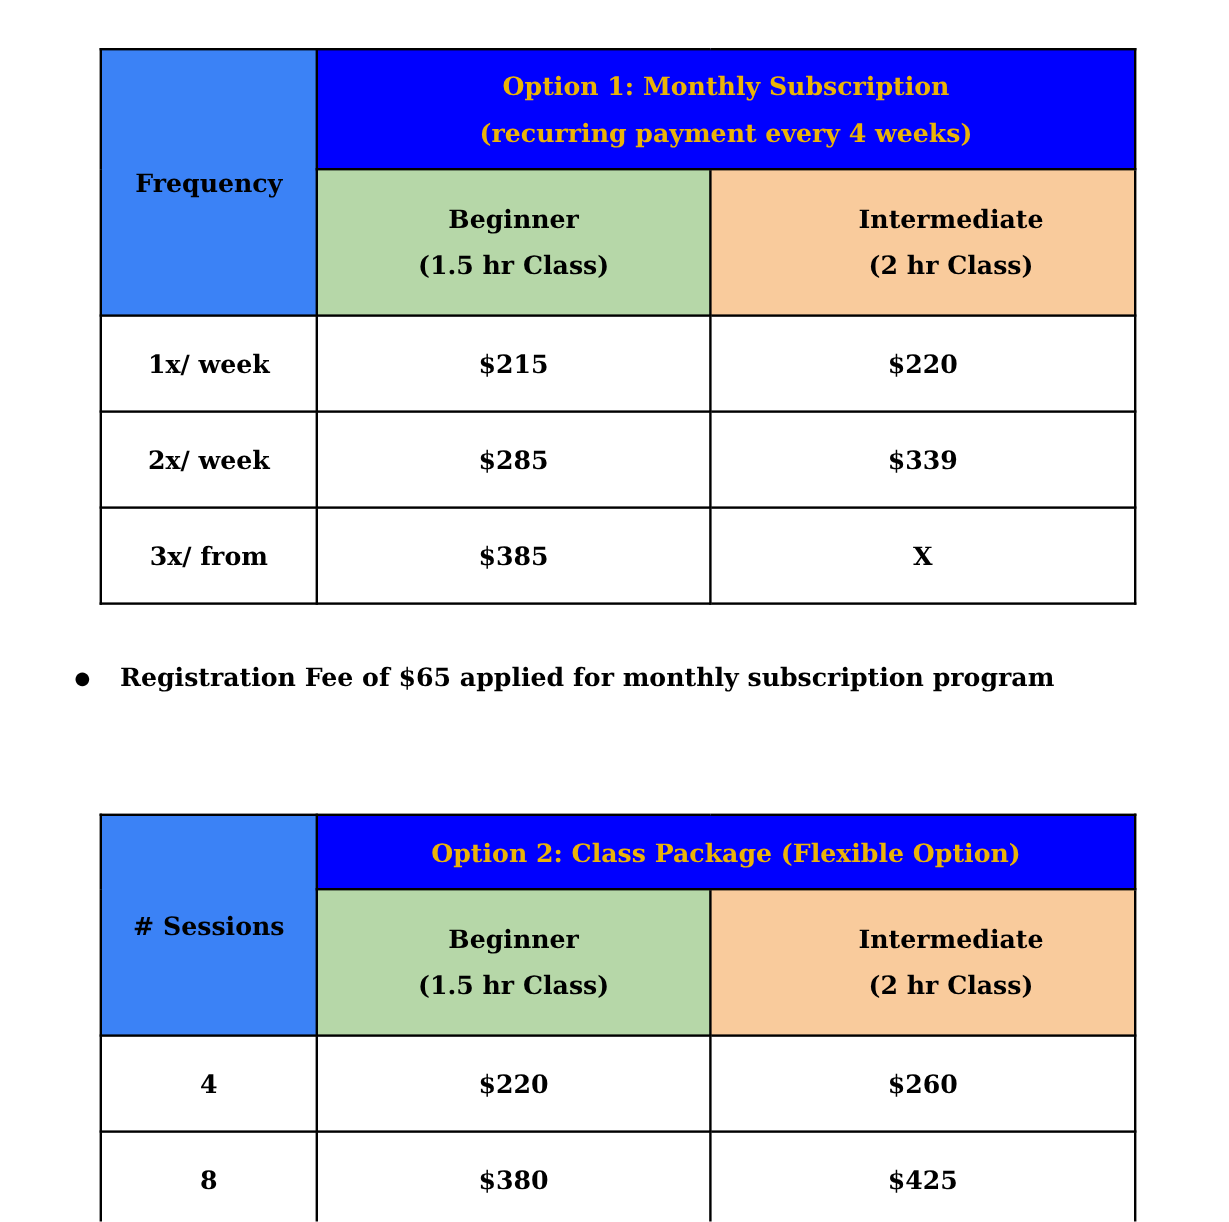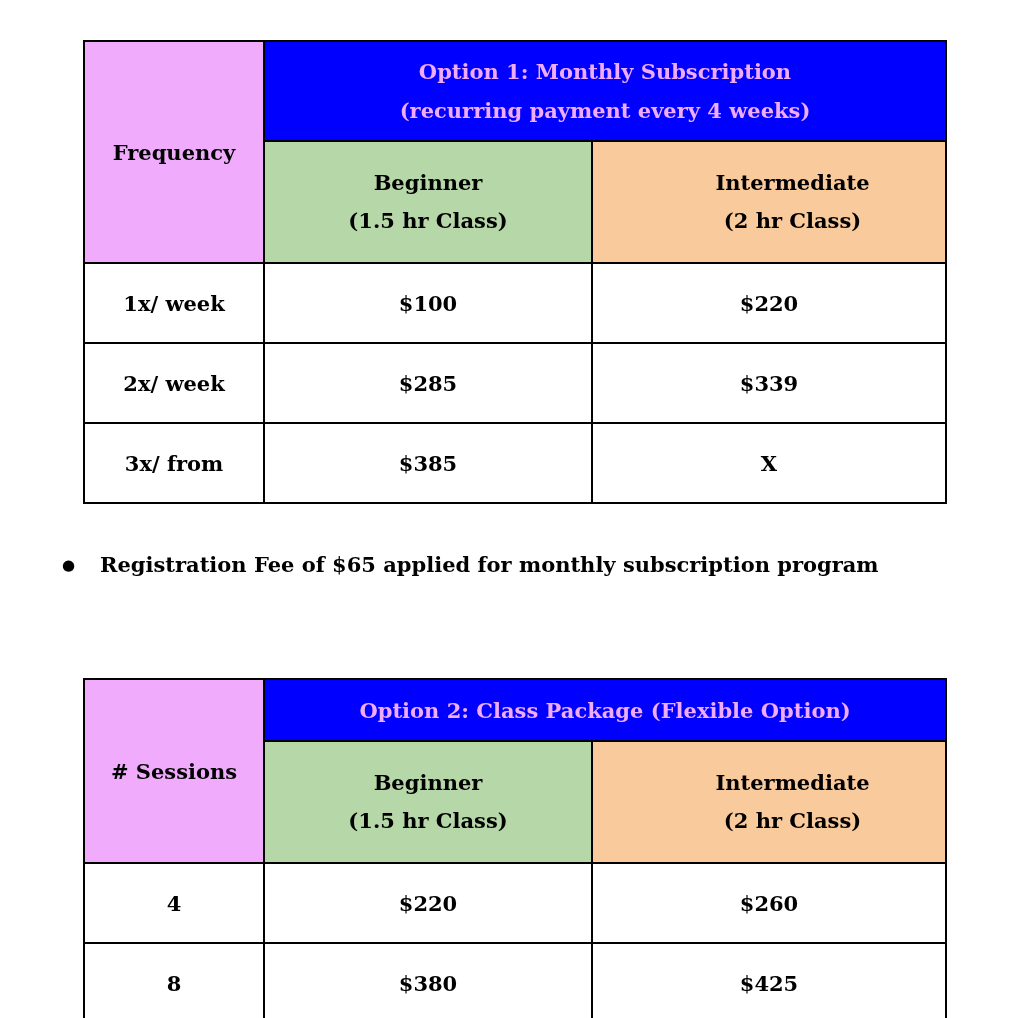--- a/index.html
+++ b/index.html
@@ -29,26 +29,26 @@
     text-align: center;
     vertical-align: middle;
     font-size: 21px;
     padding: 0;
   }
   col.c1 { width: 180px; }
   col.c2 { width: 328px; }
   col.c3 { width: 354px; }
 
   td.corner-cell {
-    background: #f0abfc;
+    background: #3b82f6;
     margin-top: 47px;
   }
   td.title-cell {
     background: var(--header-blue, #0000FF);
-    color: #f0abfc;
+    color: #eab308;
     line-height: 39px;
   }
   .t1 tr.title-row { height: 100px; }
   .t2 tr.title-row { height: 62px; }
   tr.level-row { height: 122px; }
   td.level-cell {
     line-height: 38px;
   }
   td.level-cell.green { background: var(--beginner-green, #B6D7A8); }
   td.level-cell.orange { background: var(--intermediate-orange, #F9CB9C); padding-left: 47px; }
@@ -99,21 +99,21 @@
         <div>Beginner</div>
         <div>(1.5 hr Class)</div>
       </td>
       <td class="level-cell orange">
         <div>Intermediate</div>
         <div>(2 hr Class)</div>
       </td>
     </tr>
     <tr class="body-row">
       <td>1x/ week</td>
-      <td>$100</td>
+      <td>$215</td>
       <td>$220</td>
     </tr>
     <tr class="body-row">
       <td>2x/ week</td>
       <td>$285</td>
       <td>$339</td>
     </tr>
     <tr class="body-row">
       <td>3x/ from</td>
       <td>$385</td>

